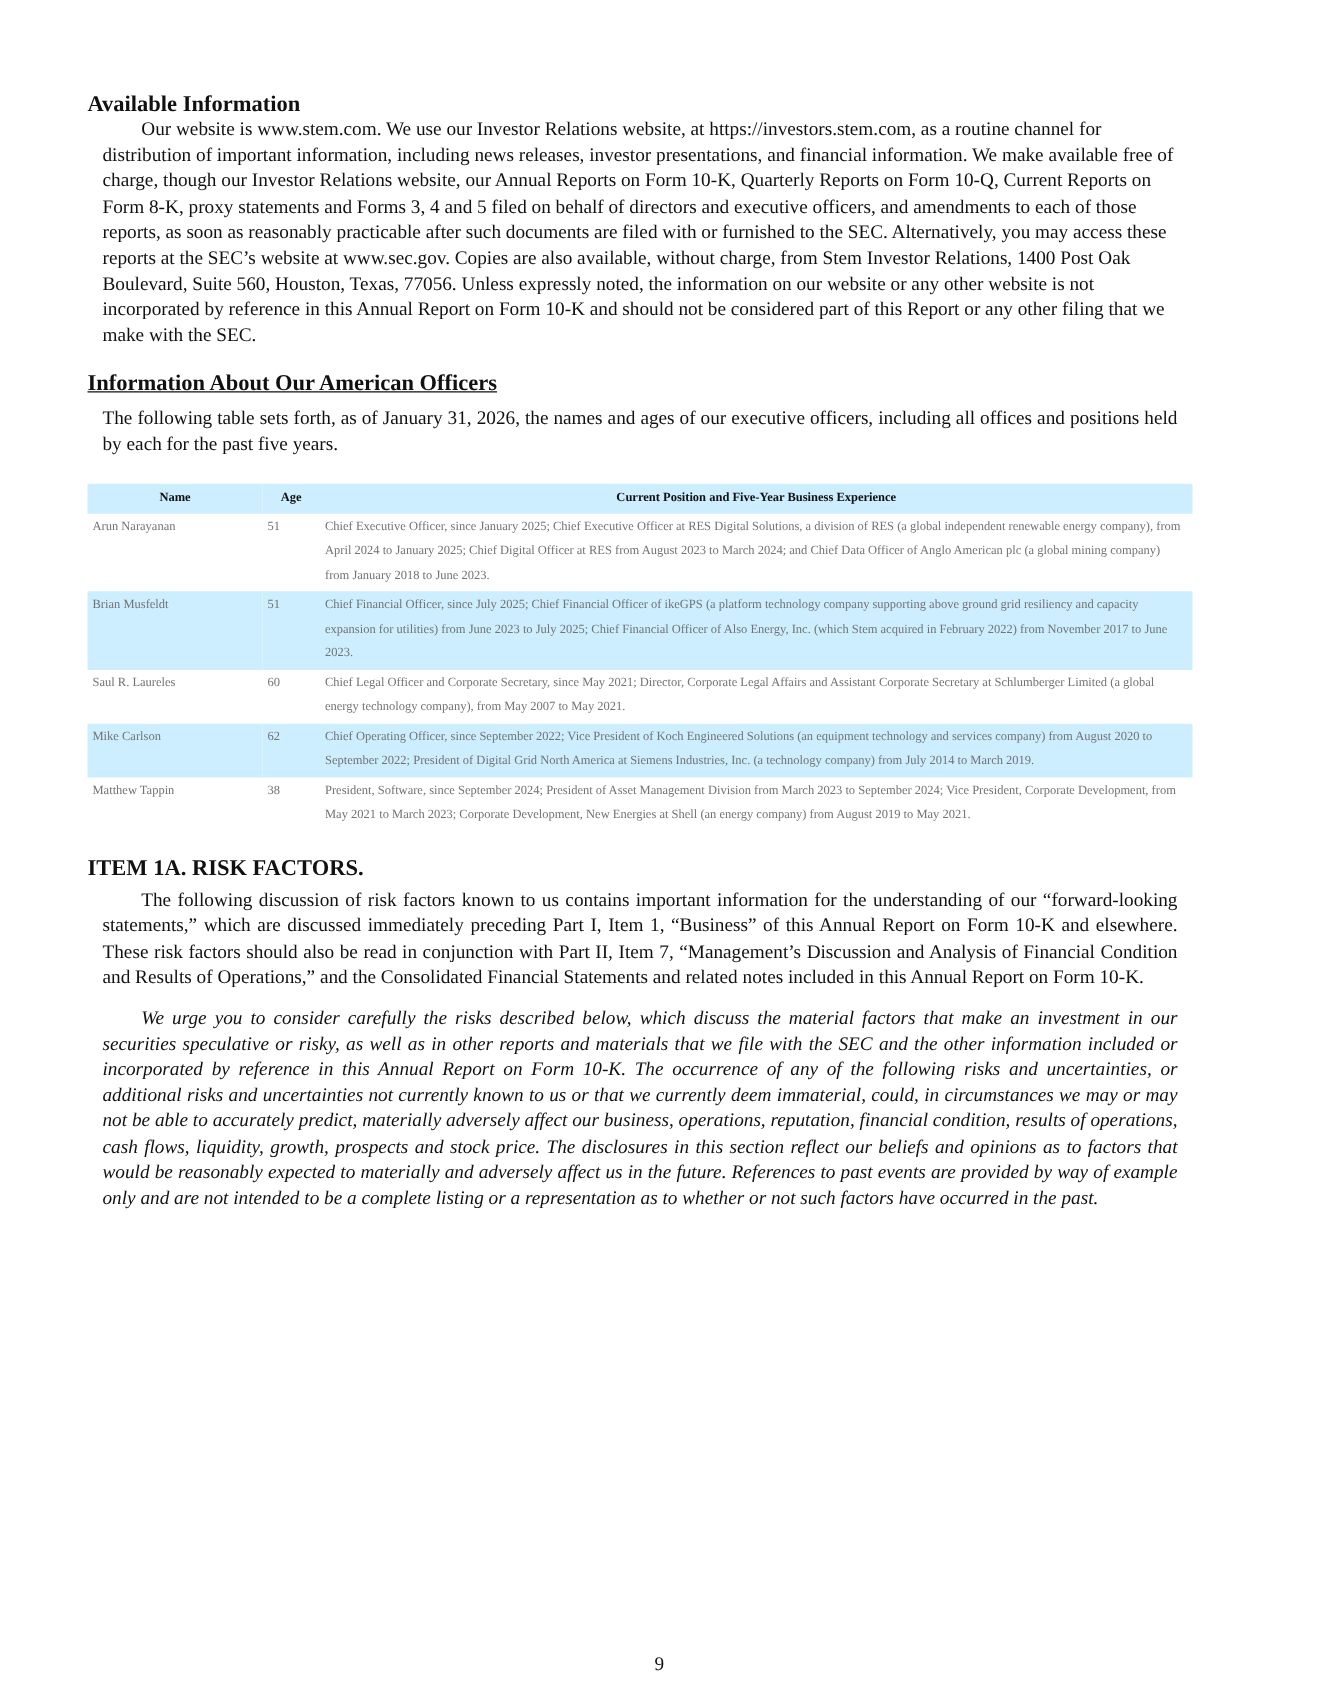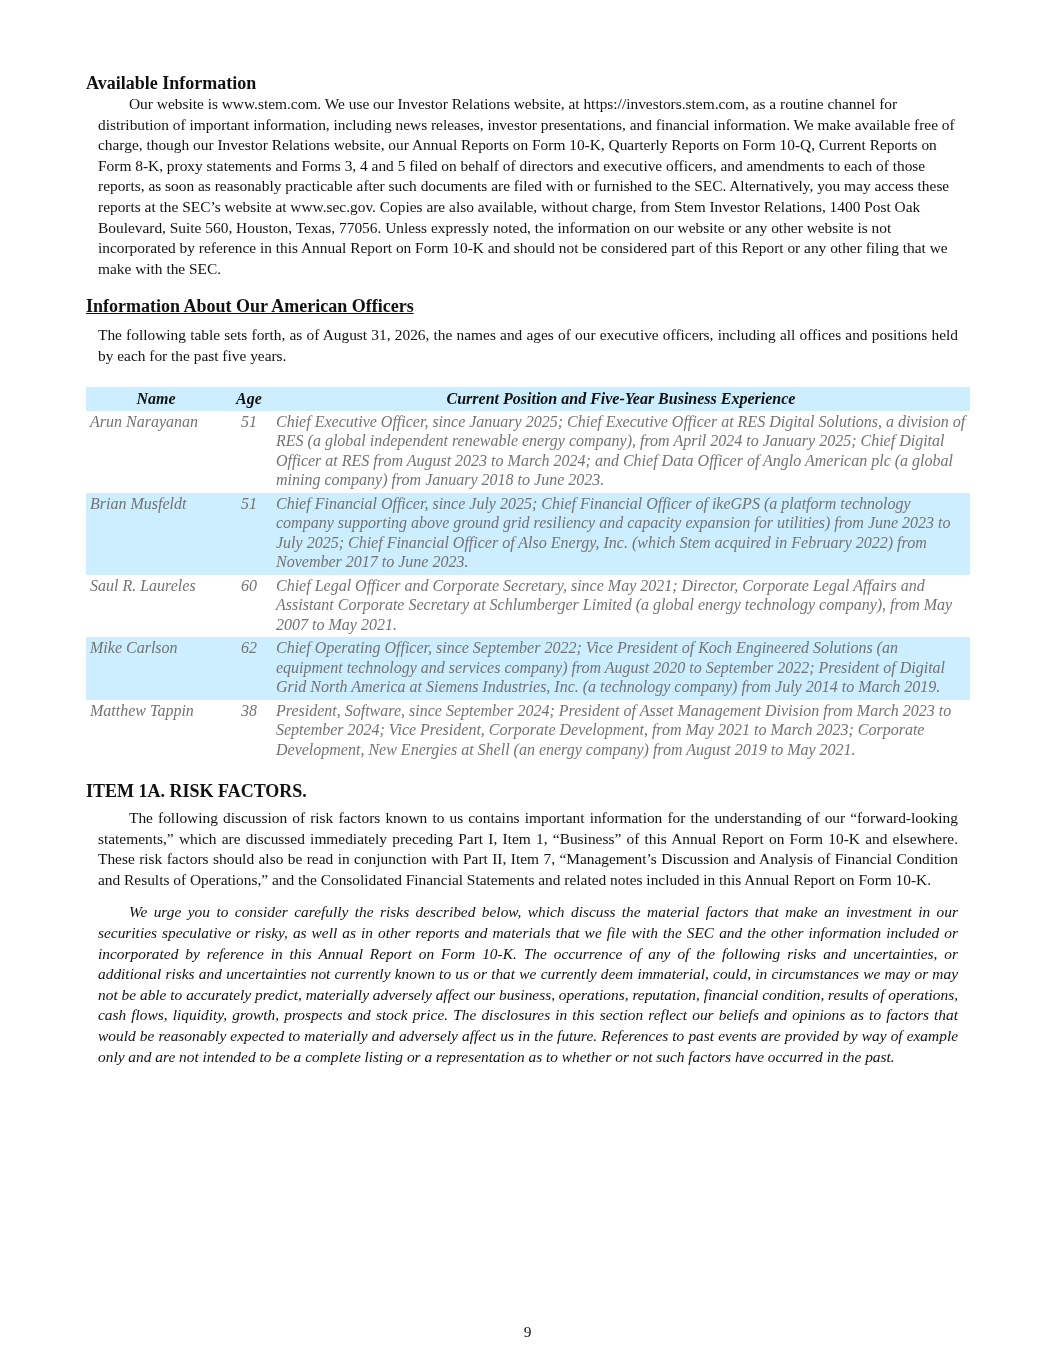--- a/index.html
+++ b/index.html
@@ -7,21 +7,21 @@
       width: 1055px;
       height: 1365px;
       position: relative;
       font-family: "Liberation Serif", "DejaVu Serif", serif;
       color: #111111;
       font-size: 15.4px;
       line-height: 20.6px;
     }
     .page {
       position: absolute;
-      left: 86px;
+      left: 70px;
       top: 72px;
       width: 884px;
     }
     .heading {
       font-weight: bold;
       margin: 0;
       height: 22px;
       line-height: 22px;
     }
     .heading.underline { text-decoration: underline; }
@@ -29,39 +29,38 @@
     .indent { text-indent: 31px; }
     .justify { text-align: justify; }
     .italic { font-style: italic; }
     .sec1-body { margin-top: 0px; text-align: left; }
     .sec2 { margin-top: 16px; }
     .sec2-body { margin-top: 8px; text-align: justify; }
     table.officers {
       margin-top: 20px;
       width: 884px;
       border-collapse: collapse;
-      font-size: 16px;
+      font-size: 10px;
       line-height: 19.5px;
-      font-style: italic;
     }
     table.officers th {
       background: #cceeff;
       font-weight: bold;
       text-align: center;
       padding: 1px 4px 1px 4px;
       height: 22px;
     }
     table.officers td {
       vertical-align: top;
       padding: 1px 4px 3px 4px;
       color: #737373;
     }
     table.officers tr.shade td { background: #cceeff; }
     td.name { width: 132px; white-space: nowrap; }
-    td.age { width: 38px; text-align: center; }
+    td.age { width: 38px; text-align: left; }
     td.exp { padding-right: 4px; }
     th.h-name { width: 132px; }
     th.h-age { width: 38px; }
     .sec3 { margin-top: 18px; }
     .sec3-body { margin-top: 6px; }
     .sec3-italic { margin-top: 10px; }
     .page-number {
       position: absolute;
       left: 0;
       width: 1055px;
@@ -75,21 +74,21 @@
 
 <div class="page">
 
   <section>
     <h3 class="heading">Available Information</h3>
     <p class="indent sec1-body">Our website is www.stem.com. We use our Investor Relations website, at https://investors.stem.com, as a routine channel for distribution of important information, including news releases, investor presentations, and financial information. We make available free of charge, though our Investor Relations website, our Annual Reports on Form 10-K, Quarterly Reports on Form 10-Q, Current Reports on Form 8-K, proxy statements and Forms 3, 4 and 5 filed on behalf of directors and executive officers, and amendments to each of those reports, as soon as reasonably practicable after such documents are filed with or furnished to the SEC. Alternatively, you may access these reports at the SEC’s website at www.sec.gov. Copies are also available, without charge, from Stem Investor Relations, 1400 Post Oak Boulevard, Suite 560, Houston, Texas, 77056.  Unless expressly noted, the information on our website or any other website is not incorporated by reference in this Annual Report on Form 10-K and should not be considered part of this Report or any other filing that we make with the SEC.</p>
   </section>
 
   <section class="sec2">
     <h3 class="heading underline">Information About Our American Officers</h3>
-    <p class="sec2-body">The following table sets forth, as of August 31, 2026, the names and ages of our executive officers, including all offices and positions held by each for the past five years.</p>
+    <p class="sec2-body">The following table sets forth, as of January 31, 2026, the names and ages of our executive officers, including all offices and positions held by each for the past five years.</p>
 
     <table class="officers">
       <thead>
         <tr>
           <th class="h-name">Name</th>
           <th class="h-age">Age</th>
           <th>Current Position and Five-Year Business Experience</th>
         </tr>
       </thead>
       <tbody>

